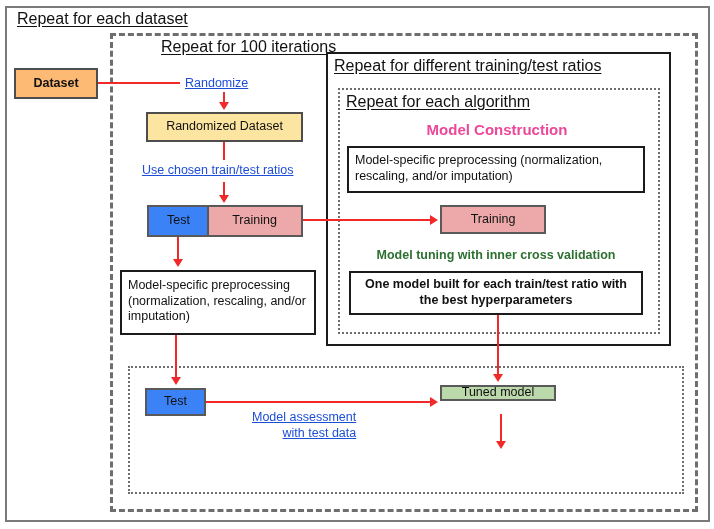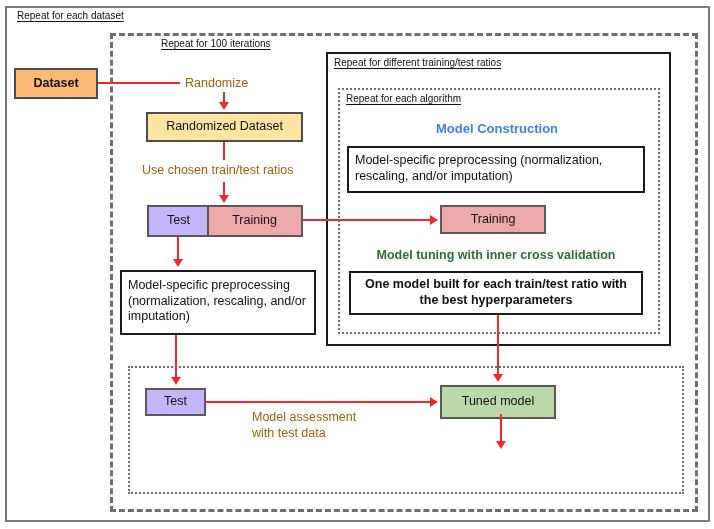--- a/index.html
+++ b/index.html
@@ -6,39 +6,39 @@
   body{width:714px;height:529px;font-family:"Liberation Sans",sans-serif;color:#111;}
   #canvas{position:relative;width:714px;height:529px;overflow:hidden;background:#fff;}
 
   
   .box{position:absolute;box-sizing:border-box;background:transparent;}
   .outer-solid{border:2px solid #7a7a7a;}
   .solid{border:2px solid #1b1b1b;background:#fff;}
   .dashed{border:3px dashed #6e6e6e;}
   .dotted{border:2px dotted #6e6e6e;}
 
-  .ctitle{position:absolute;font-size:10px;color:#111;text-decoration:underline;
+  .ctitle{position:absolute;font-size:16px;color:#111;text-decoration:underline;
           text-underline-offset:2px;white-space:nowrap;background:#fff;padding:0 1px;}
 
   
   .node{position:absolute;box-sizing:border-box;display:flex;align-items:center;
         justify-content:center;text-align:center;font-size:12.5px;line-height:1.25;
         color:#111;}
   .n-yellow{background:#fdba74;border:2px solid #4d4d4d;font-weight:bold;}
   .n-yellow2{background:#fbe5a0;border:2px solid #4d4d4d;font-weight:normal;}
-  .n-blue{background:#c4b5fd;border:2px solid #595959;}
+  .n-blue{background:#3b82f6;border:2px solid #595959;}
   .n-red{background:#eda9a9;border:2px solid #595959;}
   .n-green{background:#bcd9ab;border:2px solid #595959;}
   .n-white{background:#fff;border:2px solid #1b1b1b;}
   .n-white-left{justify-content:flex-start;text-align:left;padding:20px 6px;}
   .bold{font-weight:bold;}
 
-  .plaintext{position:absolute;font-size:12.5px;line-height:1.3;color:#a16207;
-             text-align:left;white-space:pre-line;}
-  .hdr{position:absolute;font-size:13px;font-weight:bold;color:#3b82f6;text-align:center;}
+  .plaintext{position:absolute;font-size:12.5px;line-height:1.3;color:#1d4ed8;
+             text-align:right;white-space:pre-line;text-decoration:underline;}
+  .hdr{position:absolute;font-size:15px;font-weight:bold;color:#ec4899;text-align:center;}
   .green-hdr{position:absolute;font-size:12.5px;font-weight:bold;color:#2e7031;text-align:center;}
   .aline-v{position:absolute;width:2px;background:#f22929;}
   .aline-h{position:absolute;height:2px;background:#f22929;}
   .ahead-d{position:absolute;width:0;height:0;border-left:5px solid transparent;
            border-right:5px solid transparent;border-top:8px solid #f22929;}
   .ahead-r{position:absolute;width:0;height:0;border-top:5px solid transparent;
            border-bottom:5px solid transparent;border-left:8px solid #f22929;}
   .split-line{position:absolute;width:2px;background:#595959;}
 </style>
 </head>
@@ -75,21 +75,21 @@
   <div class="node n-white n-white-left" style="left:347px;top:146px;width:298px;height:47px;align-items:flex-start;padding-top:5px;">Model-specific preprocessing (normalization, rescaling, and/or imputation)</div>
 
   <div class="node n-red" style="left:440px;top:205px;width:106px;height:29px;">Training</div>
 
   <div class="green-hdr" style="left:347px;top:248px;width:298px;">Model tuning with inner cross validation</div>
 
   <div class="node n-white bold" style="left:349px;top:271px;width:294px;height:44px;padding:0 8px;">One model built for each train/test ratio with the best hyperparameters</div>
 
   <div class="node n-blue" style="left:145px;top:388px;width:61px;height:28px;">Test</div>
 
-  <div class="node n-green" style="left:440px;top:385px;width:116px;height:34px;">Tuned model</div>
+  <div class="node n-green" style="left:440px;top:385px;width:116px;height:16px;">Tuned model</div>
 
 
   <div class="plaintext" style="left:185px;top:75px;">Randomize</div>
 
   <div class="plaintext" style="left:142px;top:162px;">Use chosen train/test ratios</div>
 
   <div class="plaintext" style="left:252px;top:409px;">Model assessment
 with test data</div>
 
   <div class="aline-h" style="left:98px;top:82px;width:82px;"></div>

